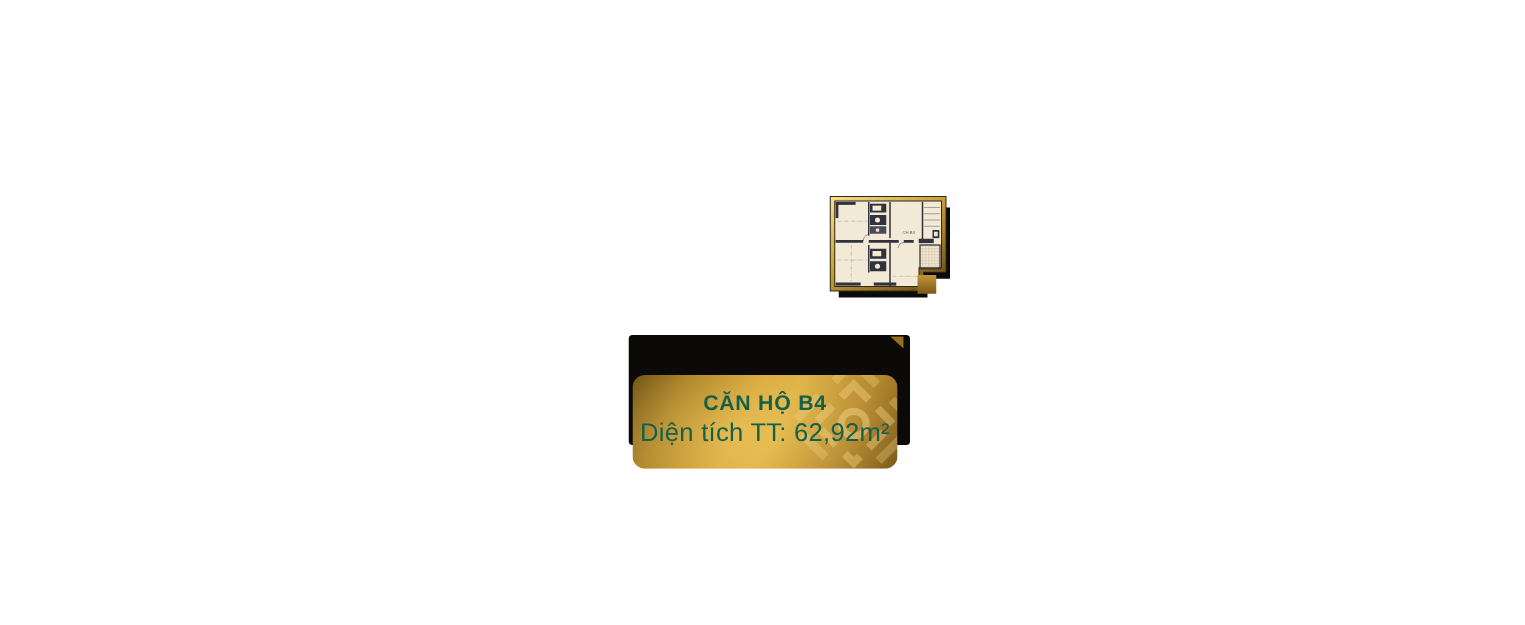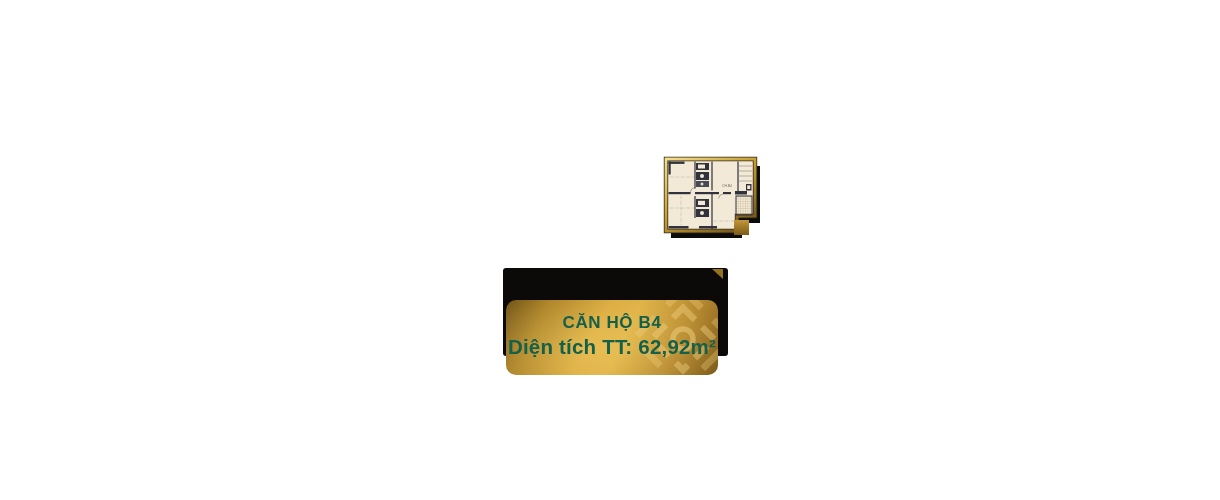--- a/index.html
+++ b/index.html
@@ -36,21 +36,21 @@
   .emblem{position:absolute;inset:0;}
   .card-text{
     position:absolute;inset:0;display:flex;flex-direction:column;
     align-items:center;justify-content:center;gap:3px;padding-bottom:2px;
     text-align:center;
   }
   .card-title{
     font-size:17px;font-weight:bold;color:#15604a;letter-spacing:.6px;line-height:1.1;
   }
   .card-area{
-    font-size:20.5px;font-weight:bold;color:#15604a;letter-spacing:.2px;line-height:1.1;
+    font-size:20.5px;font-weight:normal;color:#15604a;letter-spacing:.2px;line-height:1.1;
   }
 </style>
 </head>
 <body>
 
 <div class="floorplan">
   <svg viewBox="0 0 104 88" aria-hidden="true">
     <defs>
       <linearGradient id="goldB" x1="0" y1="0" x2="0.8" y2="1">
         <stop offset="0" stop-color="#f4de8a"></stop>

